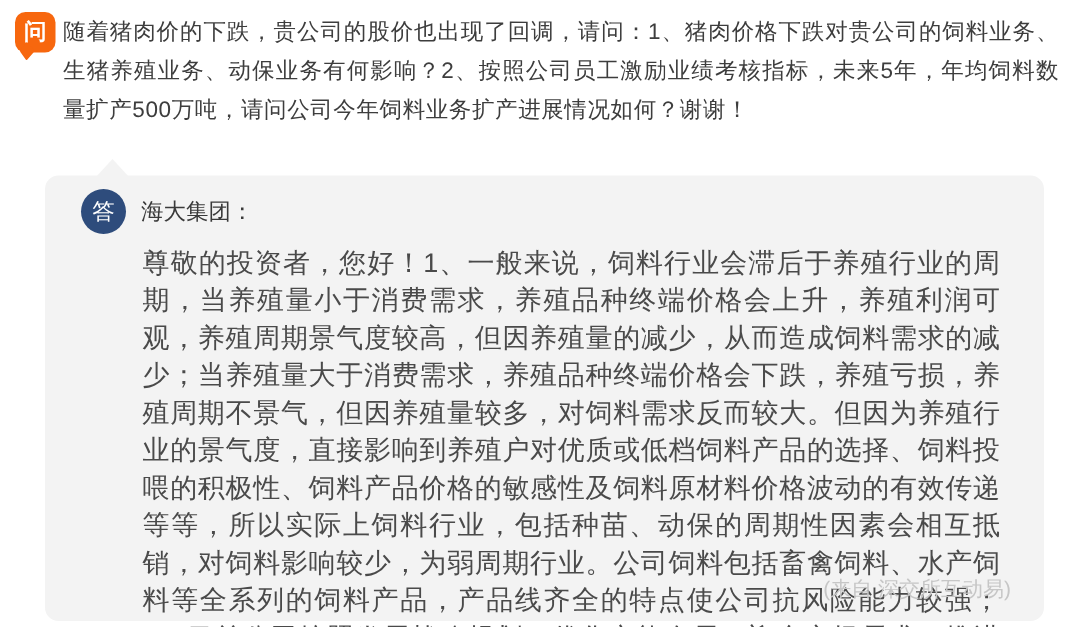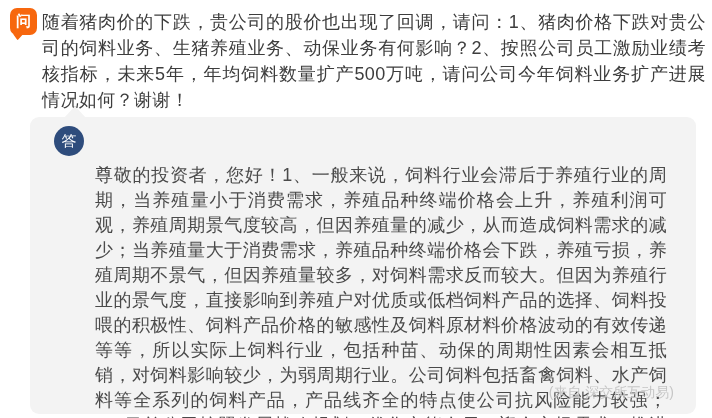--- a/index.html
+++ b/index.html
@@ -38,21 +38,21 @@
     position: absolute; left: 4px; bottom: -3px;
     width: 8px; height: 8px;
     background: var(--q-badge);
     transform: rotate(55deg) skew(14deg);
     border-radius: 1px;
     z-index: -1;
   }
   .q-text {
     position: absolute; left: 42px; top: 9px;
     width: 664px;
-    font-size: 18px; line-height: 26px;
+    font-size: 15px; line-height: 26px;
     color: var(--q-text);
     text-align: justify;
     letter-spacing: 0.4px;
   }
 
   
   .answer {
     position: absolute;
     left: 30px; top: 117px;
     width: 666px; height: 297px;
@@ -116,20 +116,21 @@
 <div class="page">
 
   <div class="question">
     <span class="q-badge">问</span>
     <div class="q-text">随着猪肉价的下跌，贵公司的股价也出现了回调，请问：1、猪肉价格下跌对贵公司的饲料业务、生猪养殖业务、动保业务有何影响？2、按照公司员工激励业绩考核指标，未来5年，年均饲料数量扩产500万吨，请问公司今年饲料业务扩产进展情况如何？谢谢！</div>
   </div>
 
   <div class="answer">
     <div class="a-header">
       <span class="a-badge">答</span>
+      <span class="company">海大集团：</span>
     </div>
 
     <div class="a-body">尊敬的投资者，您好！1、一般来说，饲料行业会滞后于养殖行业的周期，当养殖量小于消费需求，养殖品种终端价格会上升，养殖利润可观，养殖周期景气度较高，但因养殖量的减少，从而造成饲料需求的减少；当养殖量大于消费需求，养殖品种终端价格会下跌，养殖亏损，养殖周期不景气，但因养殖量较多，对饲料需求反而较大。但因为养殖行业的景气度，直接影响到养殖户对优质或低档饲料产品的选择、饲料投喂的积极性、饲料产品价格的敏感性及饲料原材料价格波动的有效传递等等，所以实际上饲料行业，包括种苗、动保的周期性因素会相互抵销，对饲料影响较少，为弱周期行业。公司饲料包括畜禽饲料、水产饲料等全系列的饲料产品，产品线齐全的特点使公司抗风险能力较强；2、目前公司按照发展战略规划，优化产能布局，迎合市场需求，推进饲料业务的开展。感谢您对公司的关注！</div>
 
     <div class="a-footer">
       <span class="source">(来自 深交所互动易)</span>
     </div>
   </div>
 
 </div>

